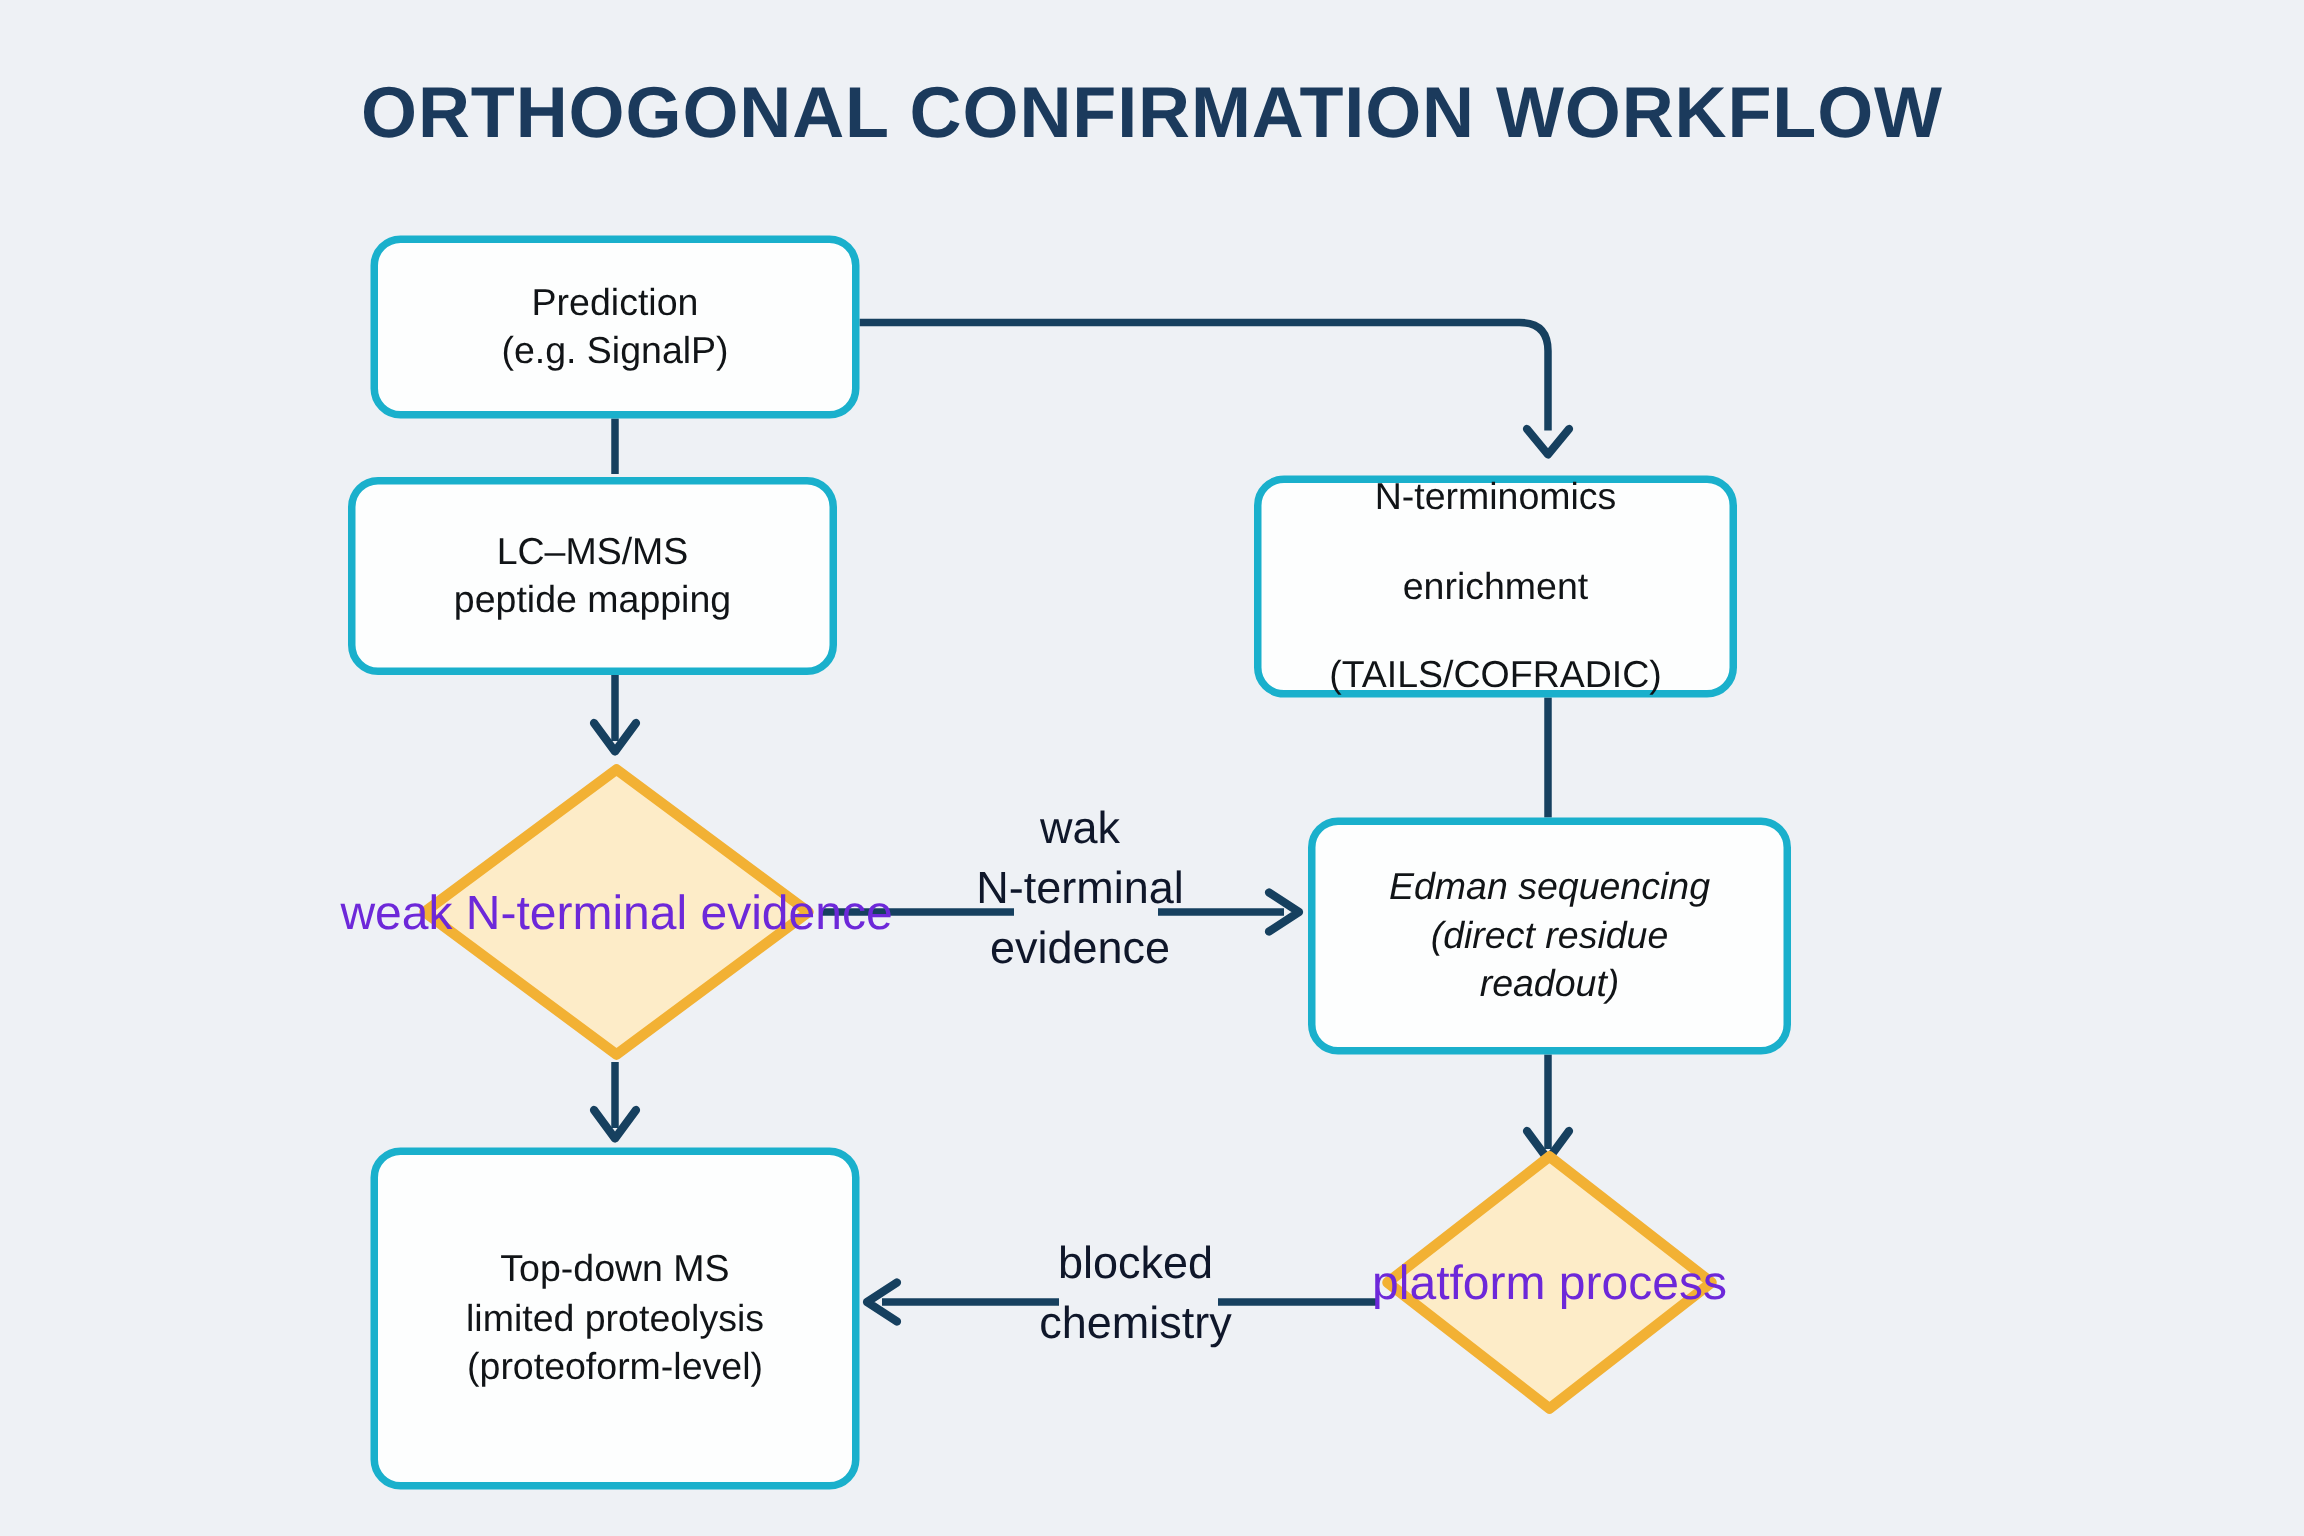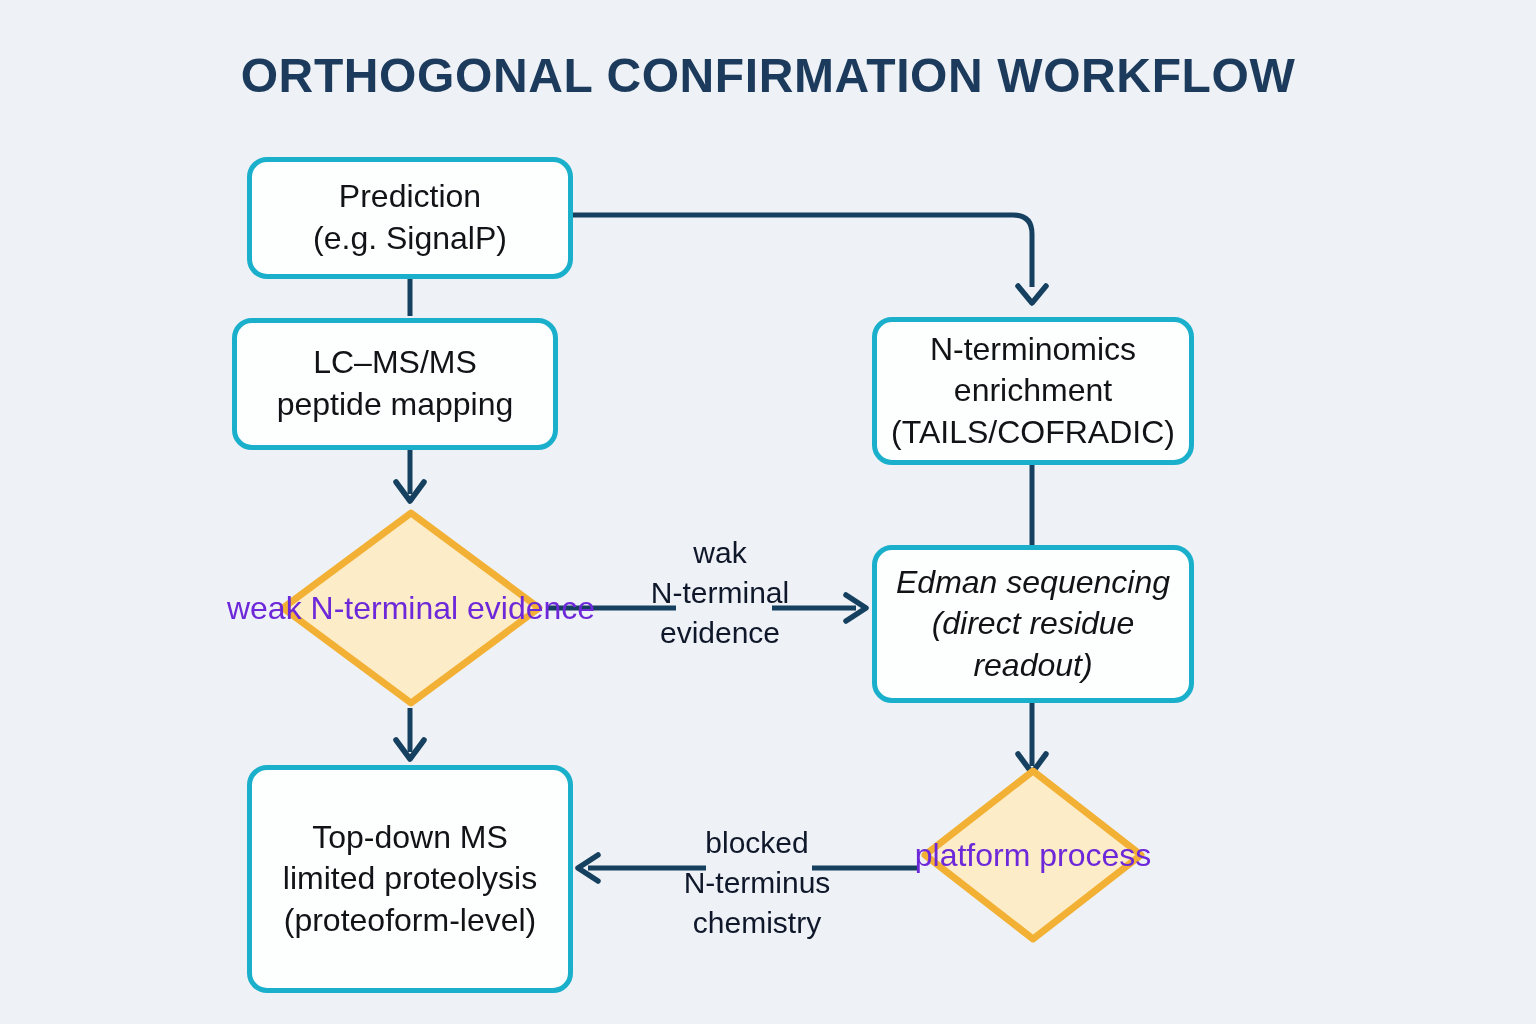--- a/index.html
+++ b/index.html
@@ -29,30 +29,30 @@
     position:absolute;
     box-sizing:border-box;
     background:#fdfefe;
     border:5px solid #1ab0cc;
     border-radius:20px;
     display:flex;
     flex-direction:column;
     align-items:center;
     justify-content:center;
     color:#111417;
-    font-size:32px;
+    font-size:25px;
     line-height:1.30;
     text-align:center;
     white-space:nowrap;
   }
   .node-box .ln{display:block;}
 
   #node-prediction{left:247px;top:157px;width:326px;height:122px;}
   #node-lcmsms   {left:232px;top:318px;width:326px;height:132px;}
-  #node-ntermin  {left:872px;top:317px;width:322px;height:148px;}
+  #node-ntermin  {left:836px;top:317px;width:322px;height:148px;gap:27px;}
   #node-edman    {left:872px;top:545px;width:322px;height:158px;font-style:italic;}
   #node-topdown  {left:247px;top:765px;width:326px;height:228px;}
 
   
   .node-diamond{
     position:absolute;
     display:flex;
     align-items:center;
     justify-content:center;
     color:#6d28d9;
@@ -186,15 +186,14 @@
 </div>
 
 <div class="edge-label" id="label-weak-evidence">
   <span class="ln">wak</span>
   <span class="ln">N-terminal</span>
   <span class="ln">evidence</span>
 </div>
 
 <div class="edge-label" id="label-blocked">
   <span class="ln">blocked</span>
-  <span class="ln">N-terminus</span>
   <span class="ln">chemistry</span>
 </div>
 
 </body></html>

